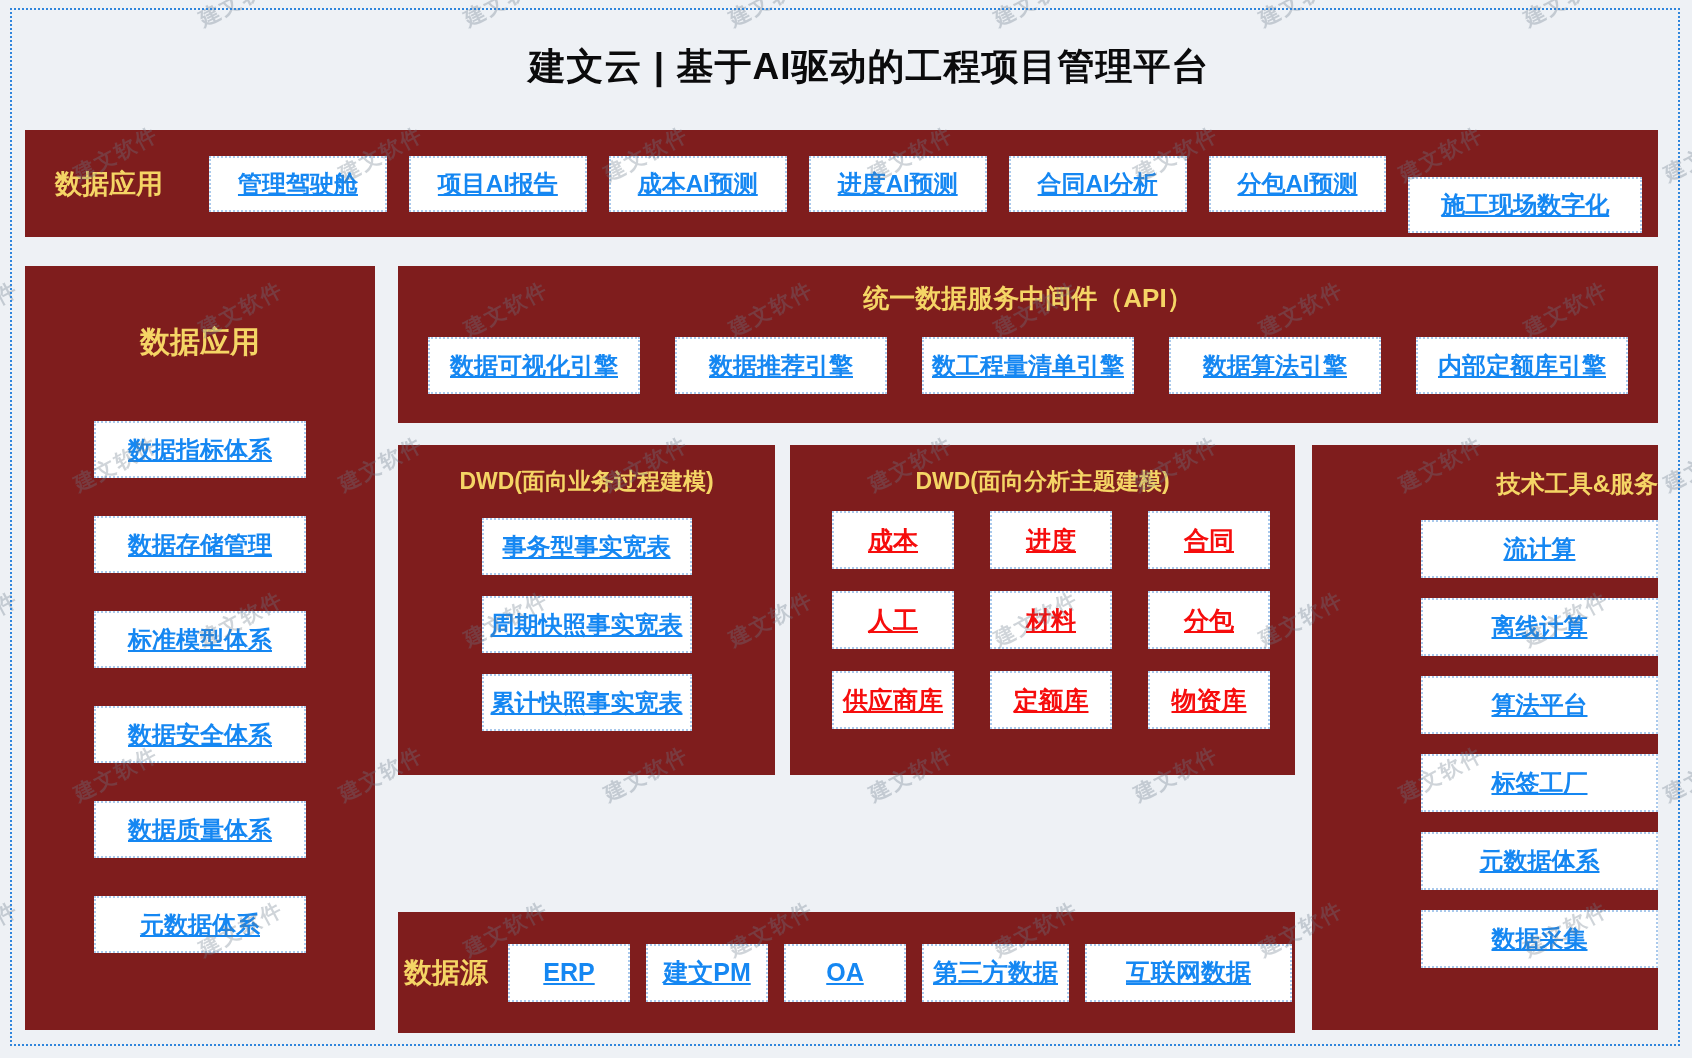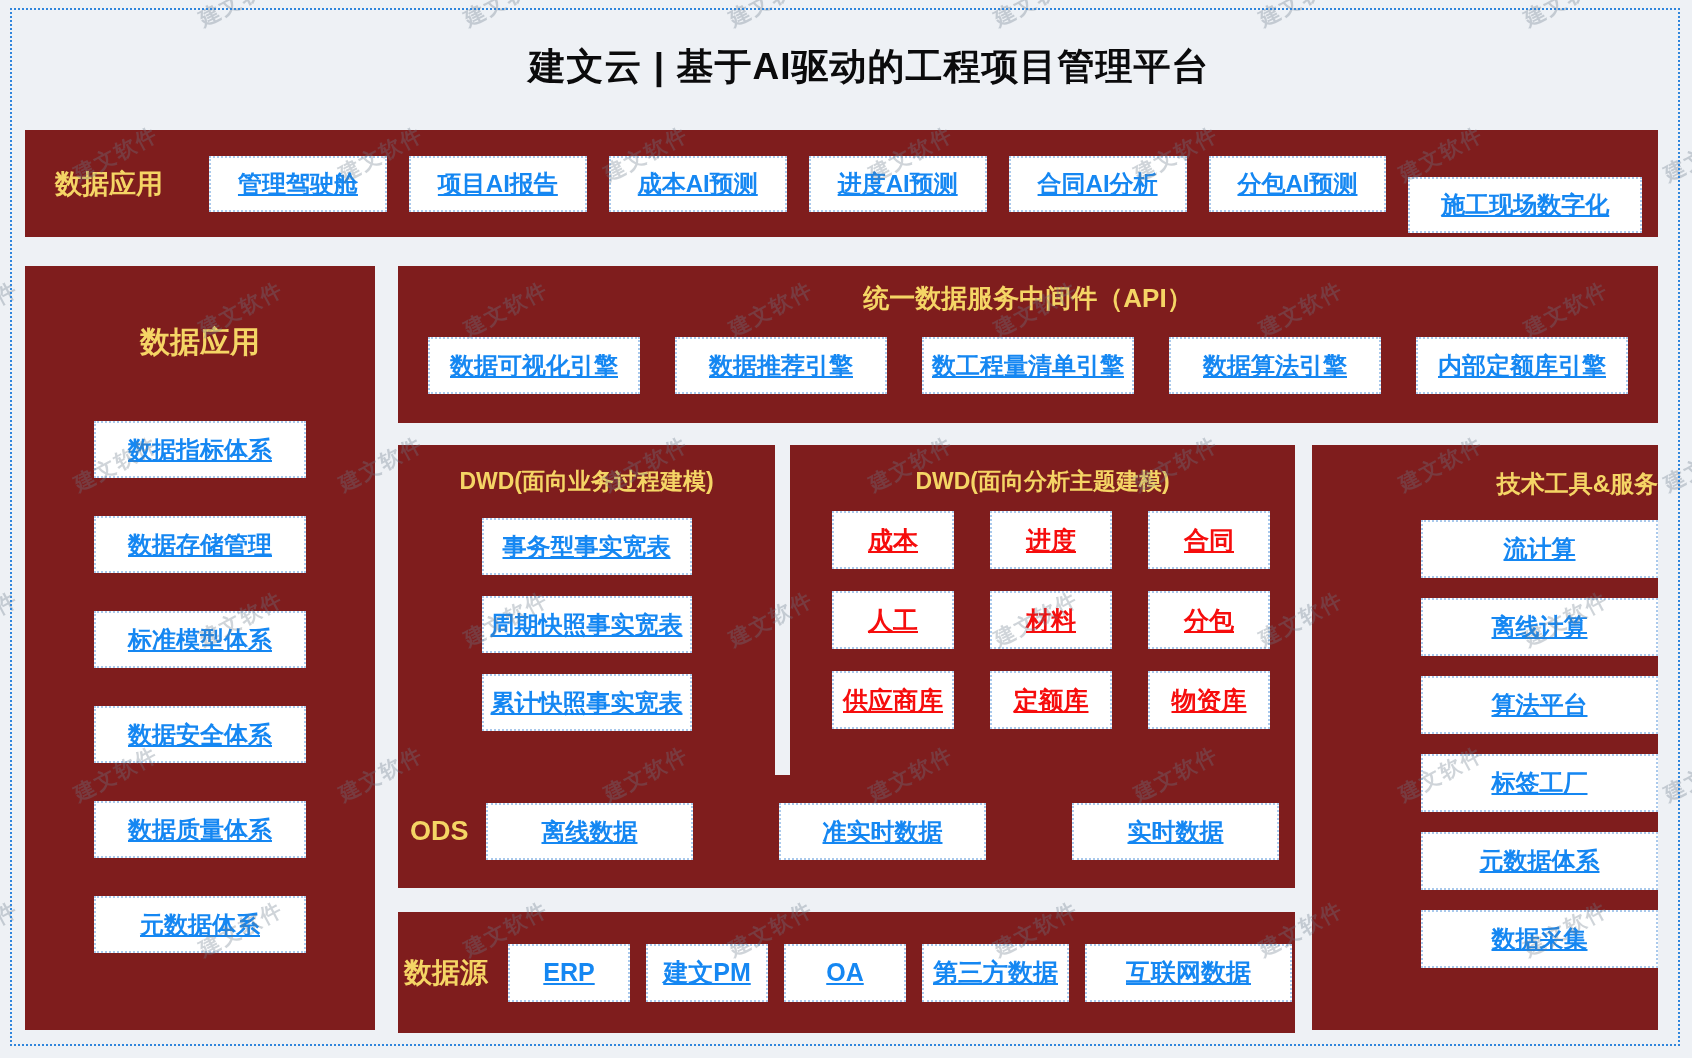--- a/index.html
+++ b/index.html
@@ -138,26 +138,20 @@
   <section class="panel tech">
     <span class="ylabel">技术工具&amp;服务</span>
     <div class="wbox tc">流计算</div>
     <div class="wbox tc">离线计算</div>
     <div class="wbox tc">算法平台</div>
     <div class="wbox tc">标签工厂</div>
     <div class="wbox tc">元数据体系</div>
     <div class="wbox tc">数据采集</div>
   </section>
 
-  <section class="panel ods">
-    <span class="ylabel">ODS</span>
-    <div class="wbox ob">离线数据</div>
-    <div class="wbox ob">准实时数据</div>
-    <div class="wbox ob">实时数据</div>
-  </section>
 
   <section class="panel src">
     <span class="ylabel">数据源</span>
     <div class="wbox sb sb-s">ERP</div>
     <div class="wbox sb sb-s">建文PM</div>
     <div class="wbox sb sb-s">OA</div>
     <div class="wbox sb sb-m">第三方数据</div>
     <div class="wbox sb sb-l">互联网数据</div>
   </section>
 

